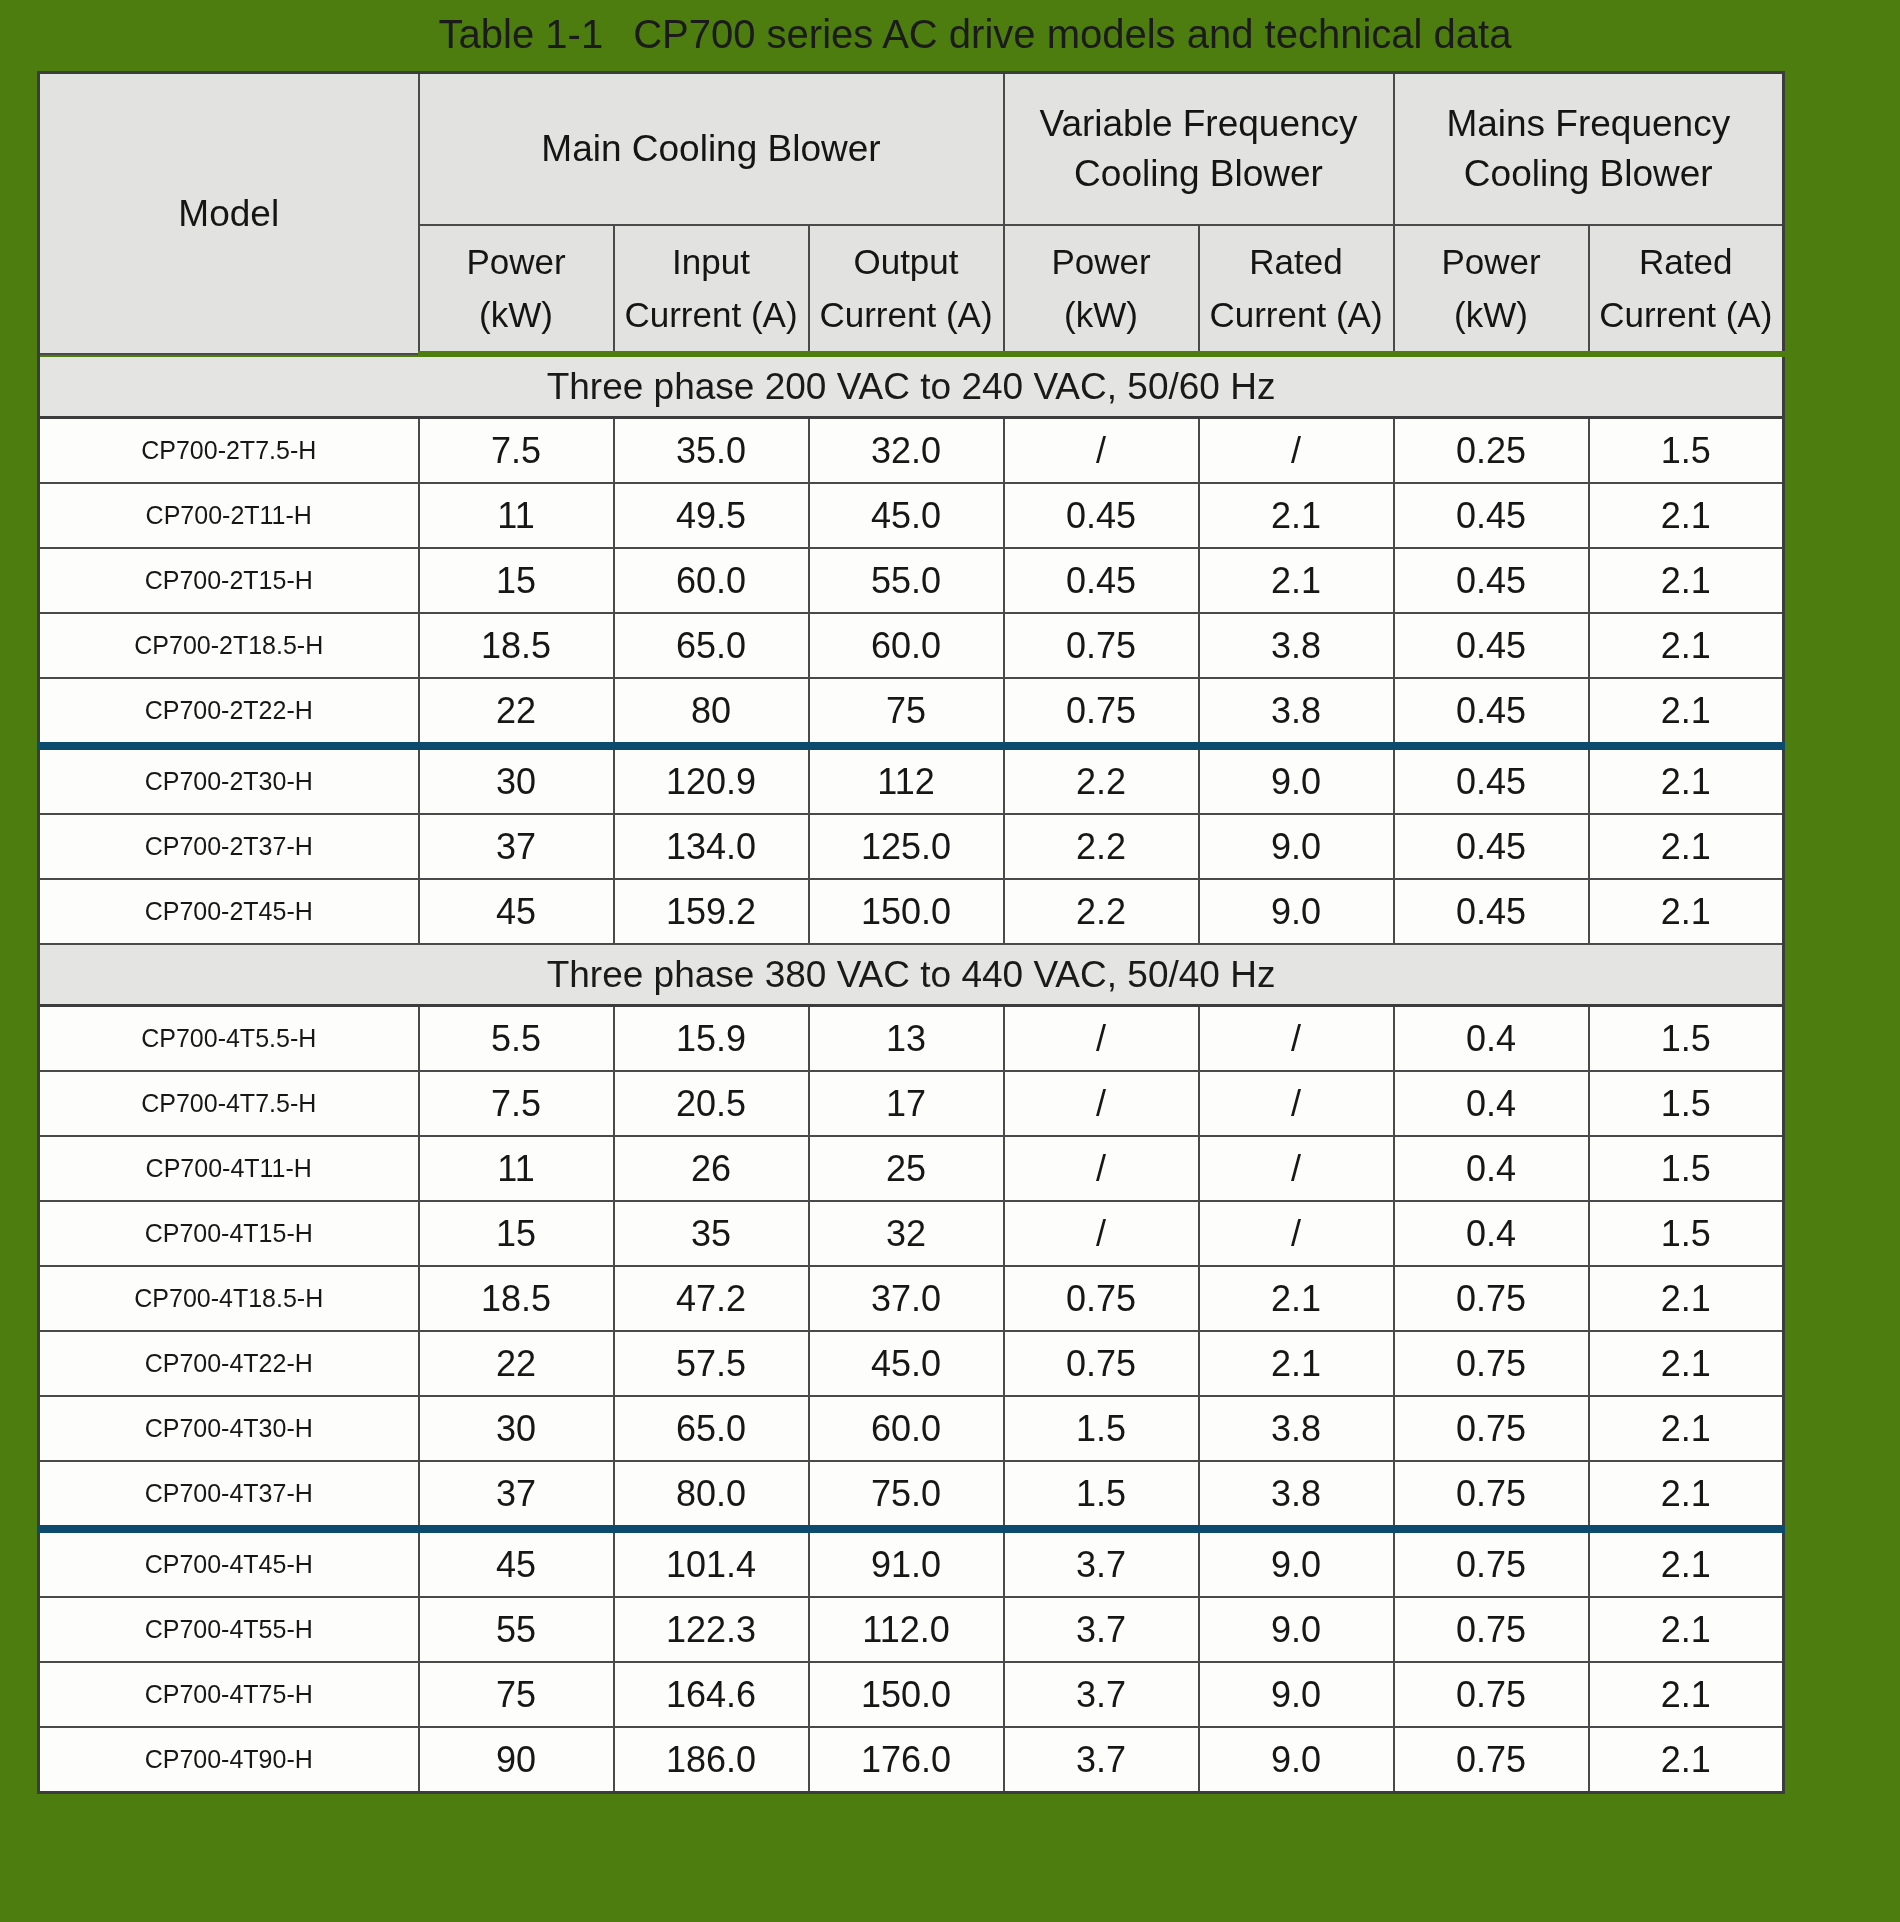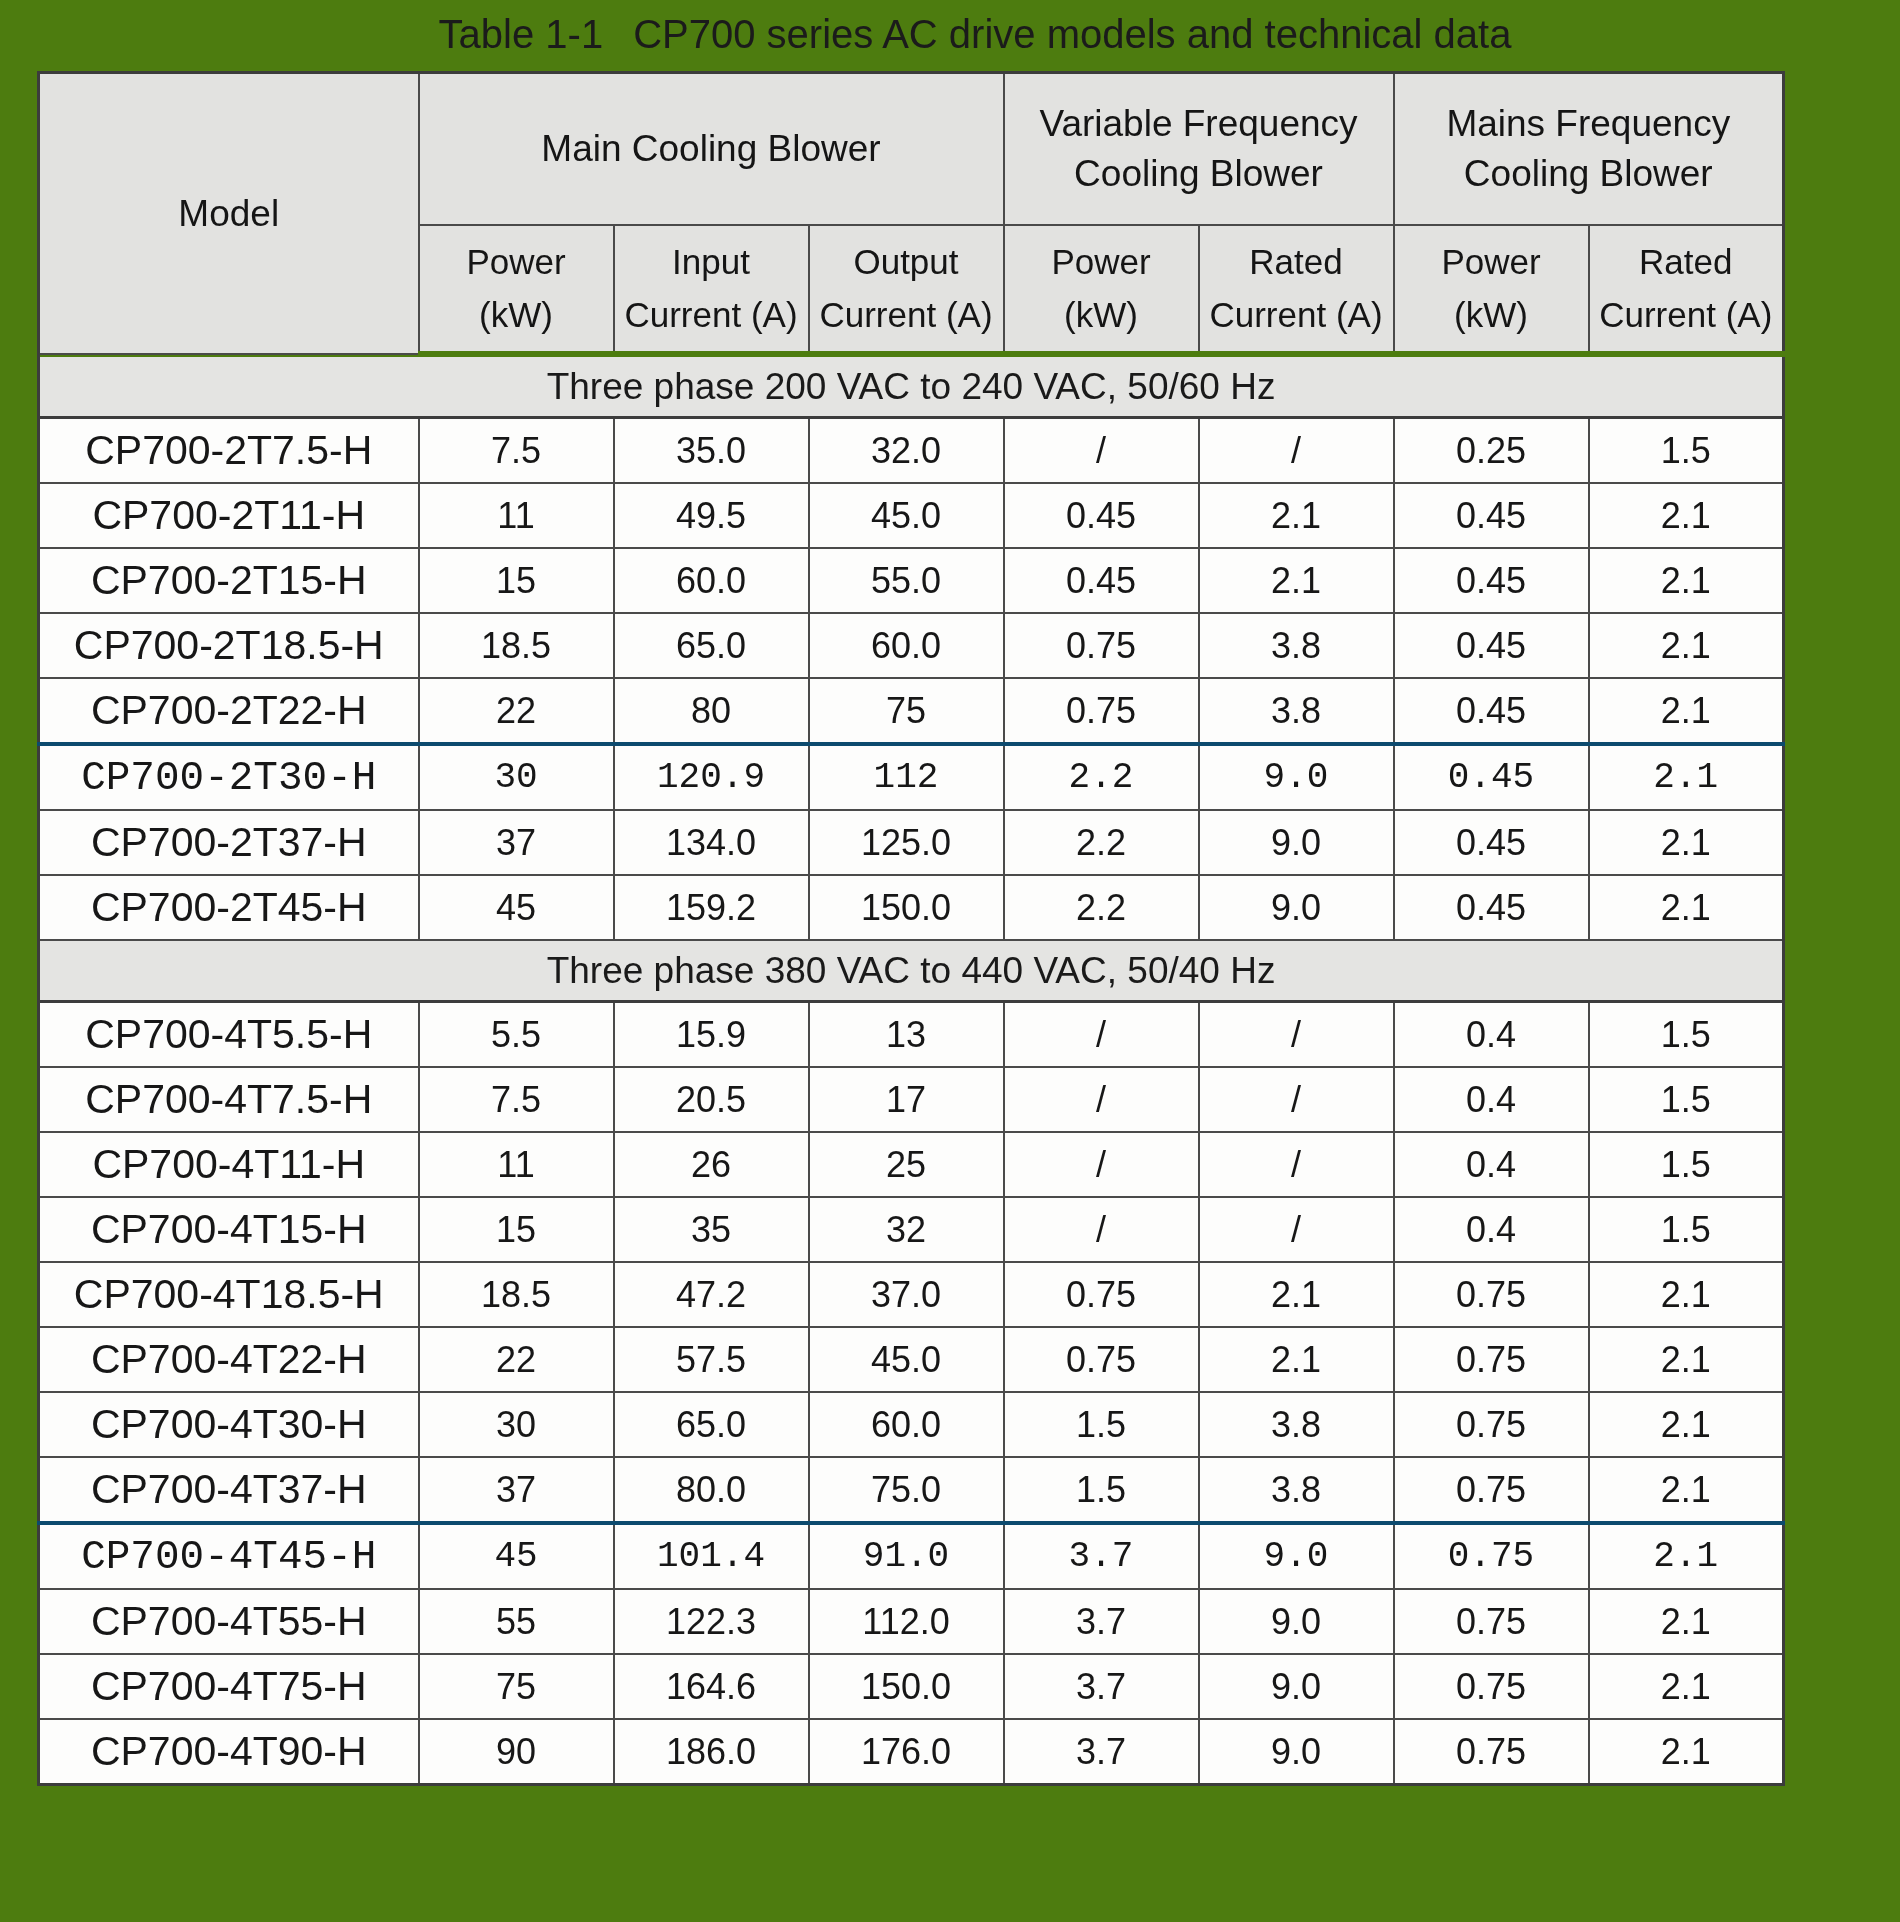--- a/index.html
+++ b/index.html
@@ -74,31 +74,31 @@
     border-bottom: 6px solid #4d7c0f;
   }
   .sub-row th .h-line { display: block; }
 
   tbody td {
     height: 63px;
     font-size: 36px;
     background: #fdfdfc;
     color: #171717;
   }
-  tbody td.model-cell { font-size: 41px; }
+  tbody td.model-cell { font-size: 25px; }
 
   tr.band-row td {
     height: 59px;
     background: #e4e4e2;
     font-size: 37px;
     border-top: 2px solid #0ea5e9;
     border-bottom: 3px solid #3c3c3c;
     color: #1a1a1a;
   }
-  tr.group-break td { border-top: 4px solid #0c4a6e; font-family: Liberation Mono, monospace; }
+  tr.group-break td { border-top: 8px solid #0c4a6e; }
 </style>
 </head>
 <body>
 
 <div class="page">
 
   <div class="doc-title">
     <span class="title-prefix">Table 1-1</span><span>CP700 series AC drive models and technical data</span>
   </div>
 

